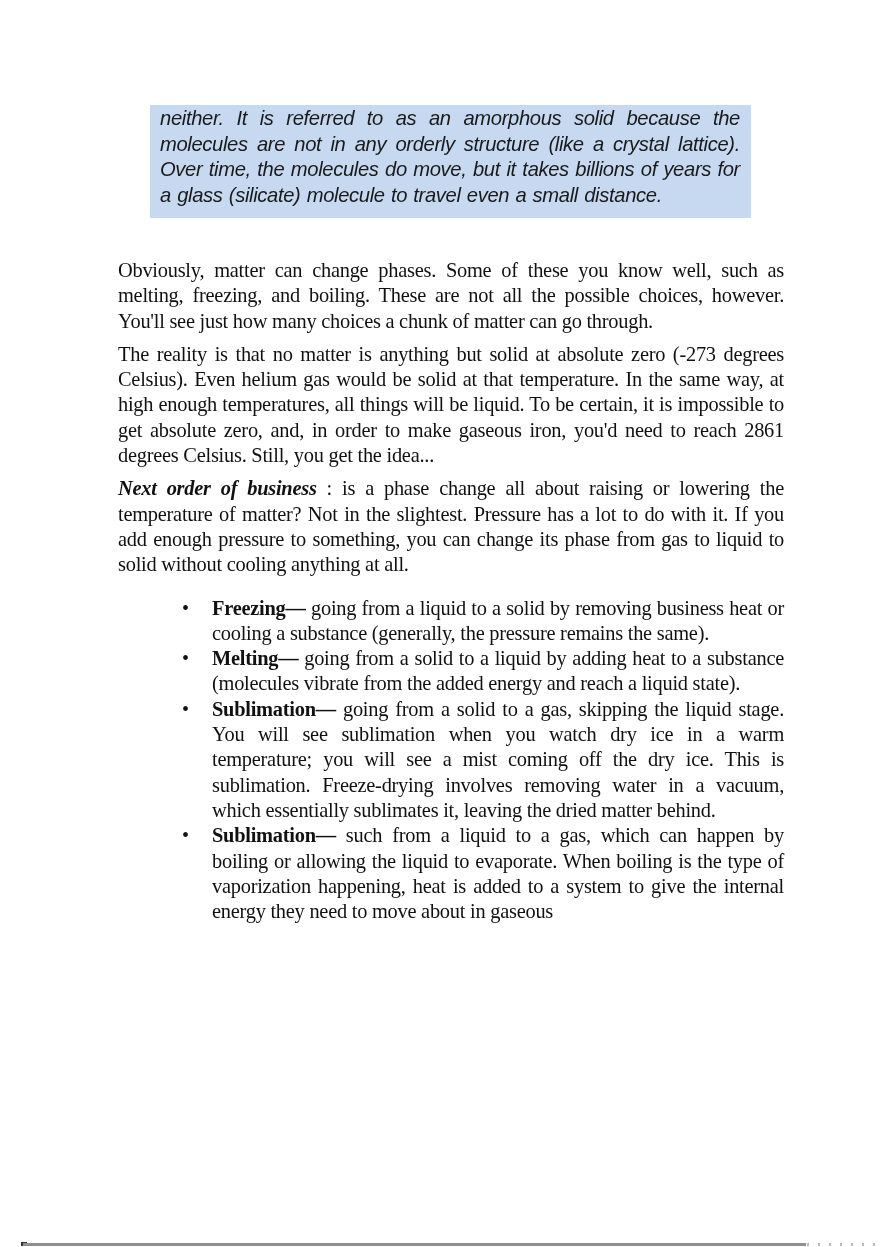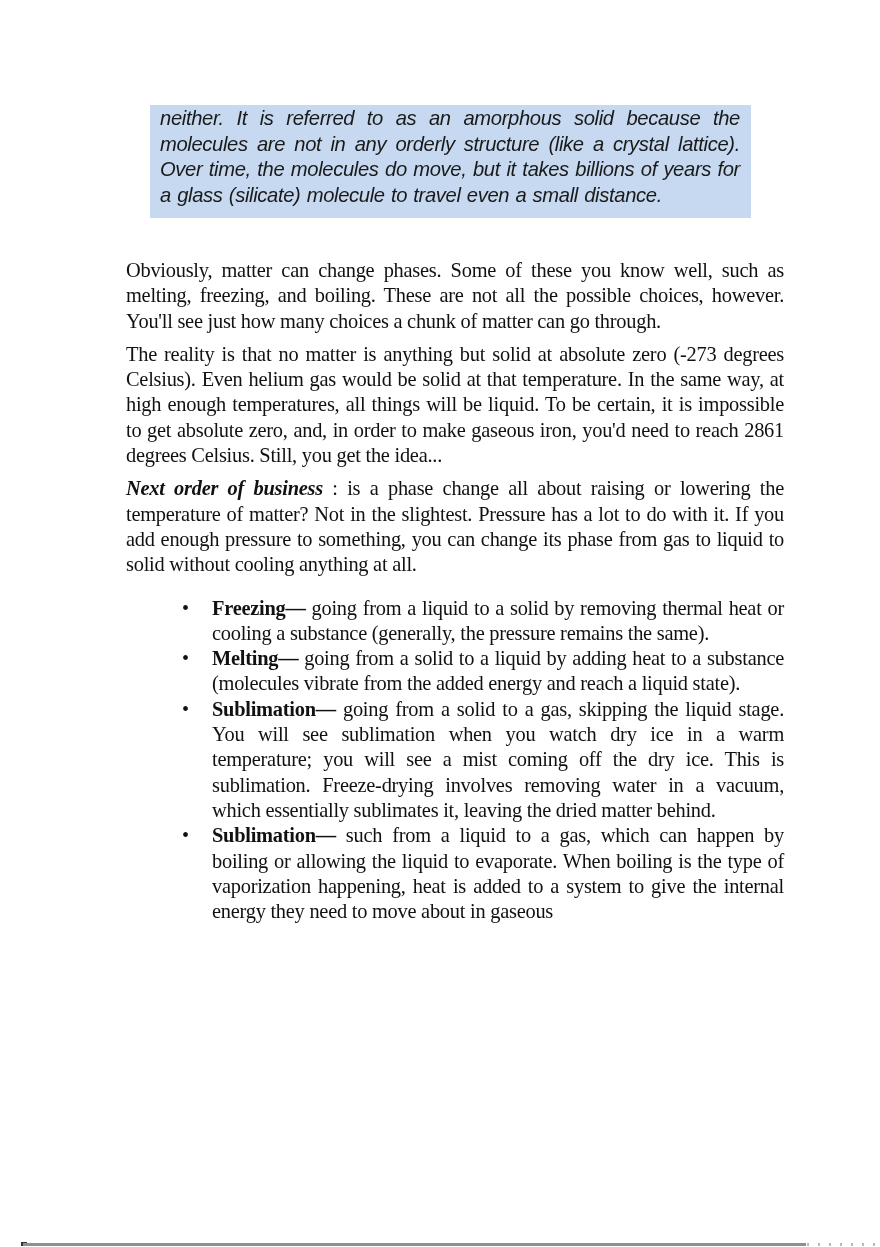--- a/index.html
+++ b/index.html
@@ -54,21 +54,21 @@
     }
     h2.section-title {
       margin: 0 0 14px 0;
       font-family: "Liberation Serif", serif;
       font-weight: bold;
       font-size: 23.5px;
       line-height: 32px;
       letter-spacing: -0.2px;
     }
     .para {
-      margin: 0 0 8px 8px;
+      margin: 0 0 8px 0;
       font-size: 20.4px;
       line-height: 25.3px;
       text-align: justify;
       letter-spacing: -0.25px;
     }
     .para.last-left { text-align-last: left; }
     .para .lead-em {
       font-weight: bold;
       font-style: italic;
     }
@@ -130,21 +130,21 @@
   <div class="content">
 
     <p class="para">Obviously, matter can change phases. Some of these you know well, such as melting, freezing, and boiling. These are not all the possible choices, however. You'll see just how many choices a chunk of matter can go through.</p>
     <p class="para">The reality is that no matter is anything but solid at absolute zero (-273 degrees Celsius). Even helium gas would be solid at that temperature. In the same way, at high enough temperatures, all things will be liquid. To be certain, it is impossible to get absolute zero, and, in order to make gaseous iron, you'd need to reach 2861 degrees Celsius. Still, you get the idea...</p>
 
     <p class="para"><span class="lead-em">Next order of business</span><span> : is a phase change all about raising or lowering the temperature of matter? Not in the slightest. Pressure has a lot to do with it. If you add enough pressure to something, you can change its phase from gas to liquid to solid without cooling anything at all.</span></p>
 
 
     <ul class="phase-list">
       <li>
-        <span class="bullet">•</span><span class="term">Freezing—</span><span> going from a liquid to a solid by removing thermal heat or cooling a substance (generally, the pressure remains the same).</span>
+        <span class="bullet">•</span><span class="term">Freezing—</span><span> going from a liquid to a solid by removing business heat or cooling a substance (generally, the pressure remains the same).</span>
       </li>
       <li>
         <span class="bullet">•</span><span class="term">Melting—</span><span> going from a solid to a liquid by adding heat to a substance (molecules vibrate from the added energy and reach a liquid state).</span>
       </li>
       <li>
         <span class="bullet">•</span><span class="term">Sublimation—</span><span> going from a solid to a gas, skipping the liquid stage. You will see sublimation when you watch dry ice in a warm temperature; you will see a mist coming off the dry ice. This is sublimation. Freeze-drying involves removing water in a vacuum, which essentially sublimates it, leaving the dried matter behind.</span>
       </li>
       <li>
         <span class="bullet">•</span><span class="term">Sublimation—</span><span> such from a liquid to a gas, which can happen by boiling or allowing the liquid to evaporate. When boiling is the type of vaporization happening, heat is added to a system to give the internal energy they need to move about in gaseous</span>
       </li>

